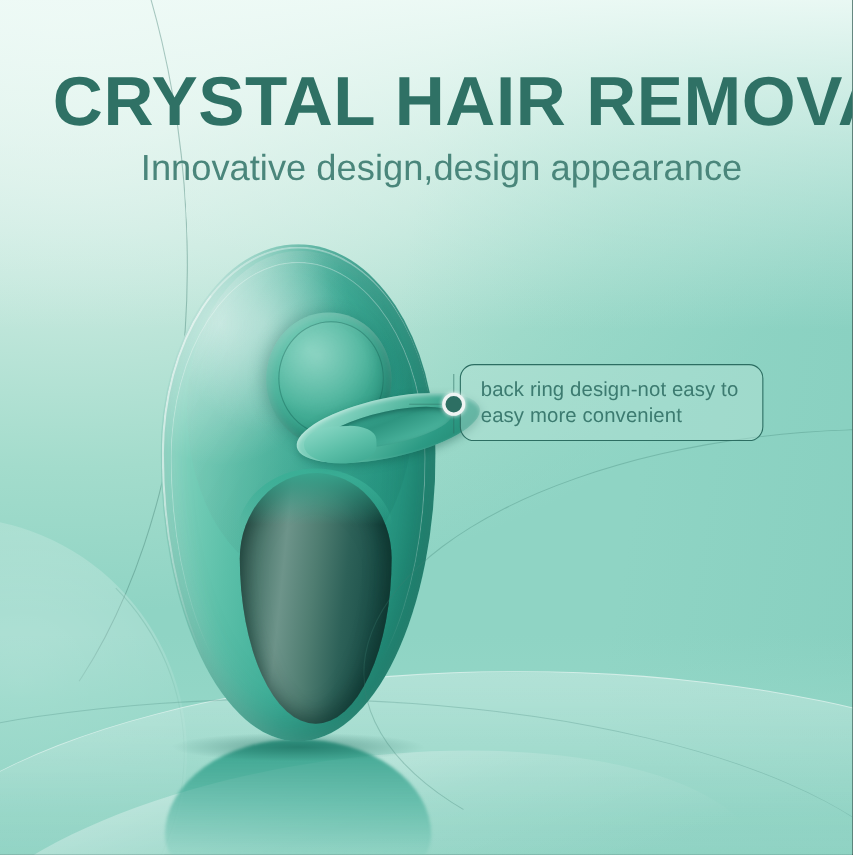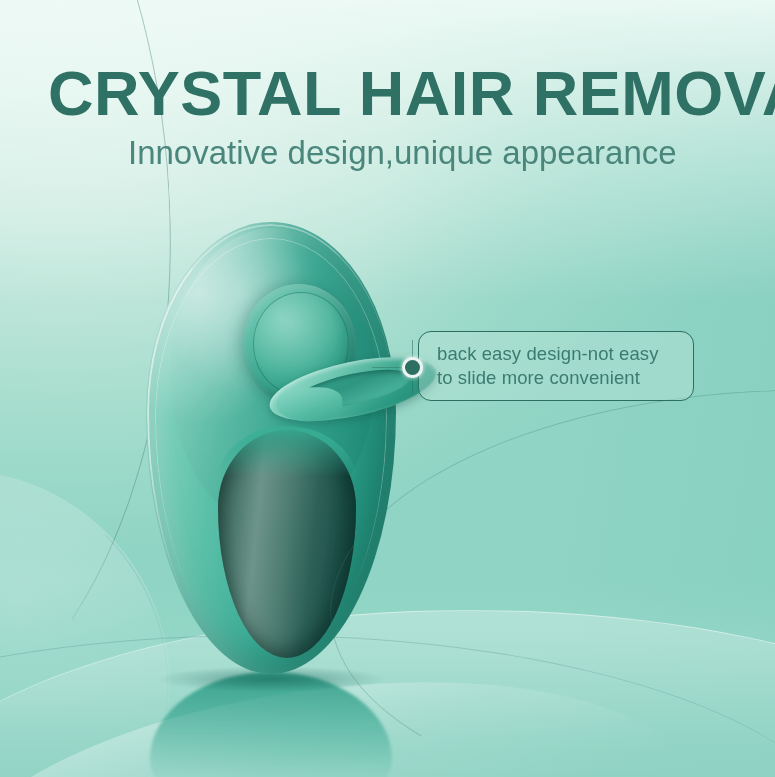--- a/index.html
+++ b/index.html
@@ -353,22 +353,22 @@
     <div class="handle">
       <div class="handle-ring"></div>
       <div class="handle-hole"></div>
       <div class="handle-tab"></div>
     </div>
   </div>
 
   <div class="arc-right"></div>
 
   <div class="title">CRYSTAL HAIR REMOVAL</div>
-  <div class="subtitle">Innovative design,unique appearance</div>
+  <div class="subtitle">Innovative design,design appearance</div>
 
   <div class="callout-leader-h"></div>
   <div class="callout-leader"></div>
   <div class="callout">
-    <span class="callout-text">back easy design-not easy to slide more convenient</span>
+    <span class="callout-text">back ring design-not easy to easy more convenient</span>
   </div>
   <div class="callout-marker"></div>
 
 </div>
 
 </body></html>

